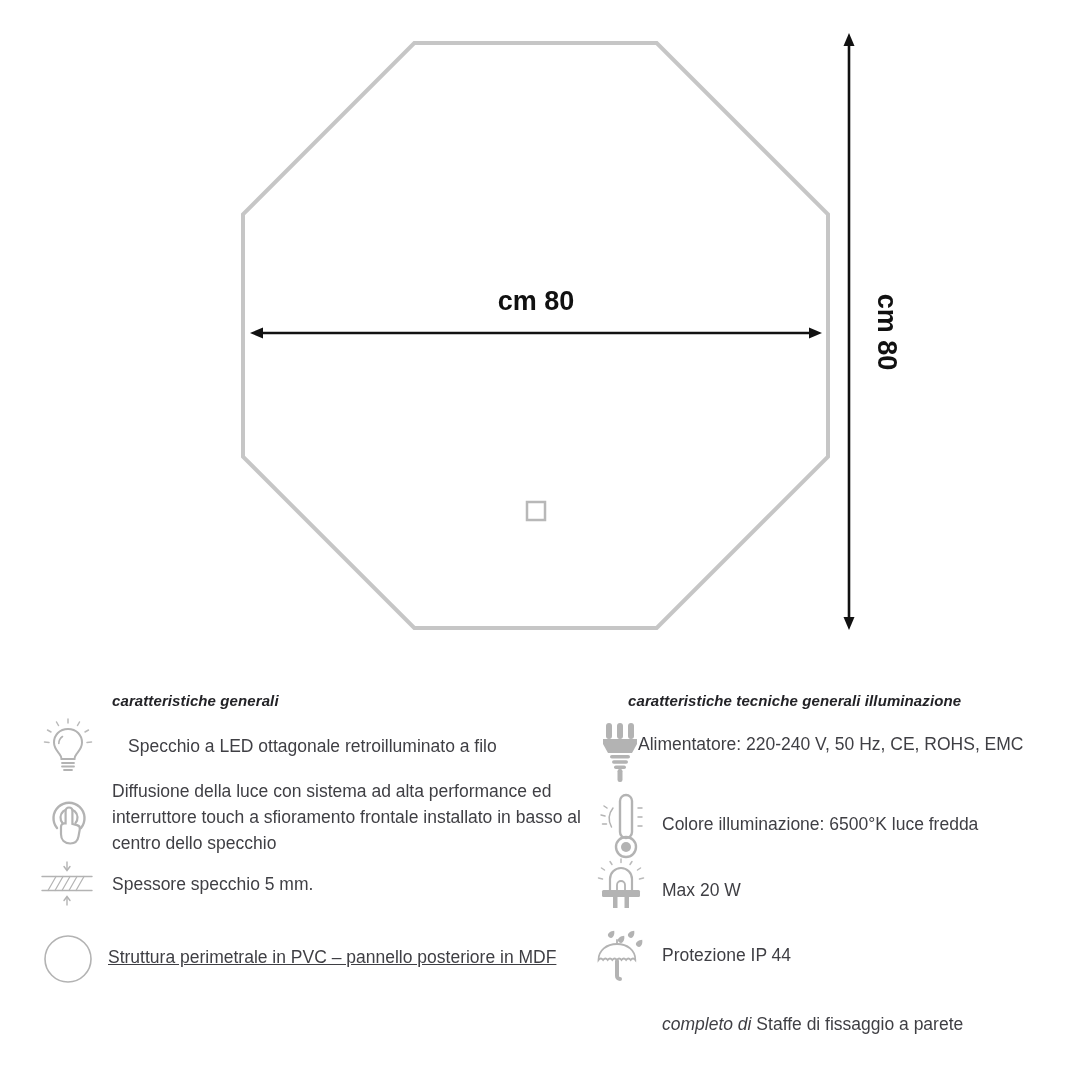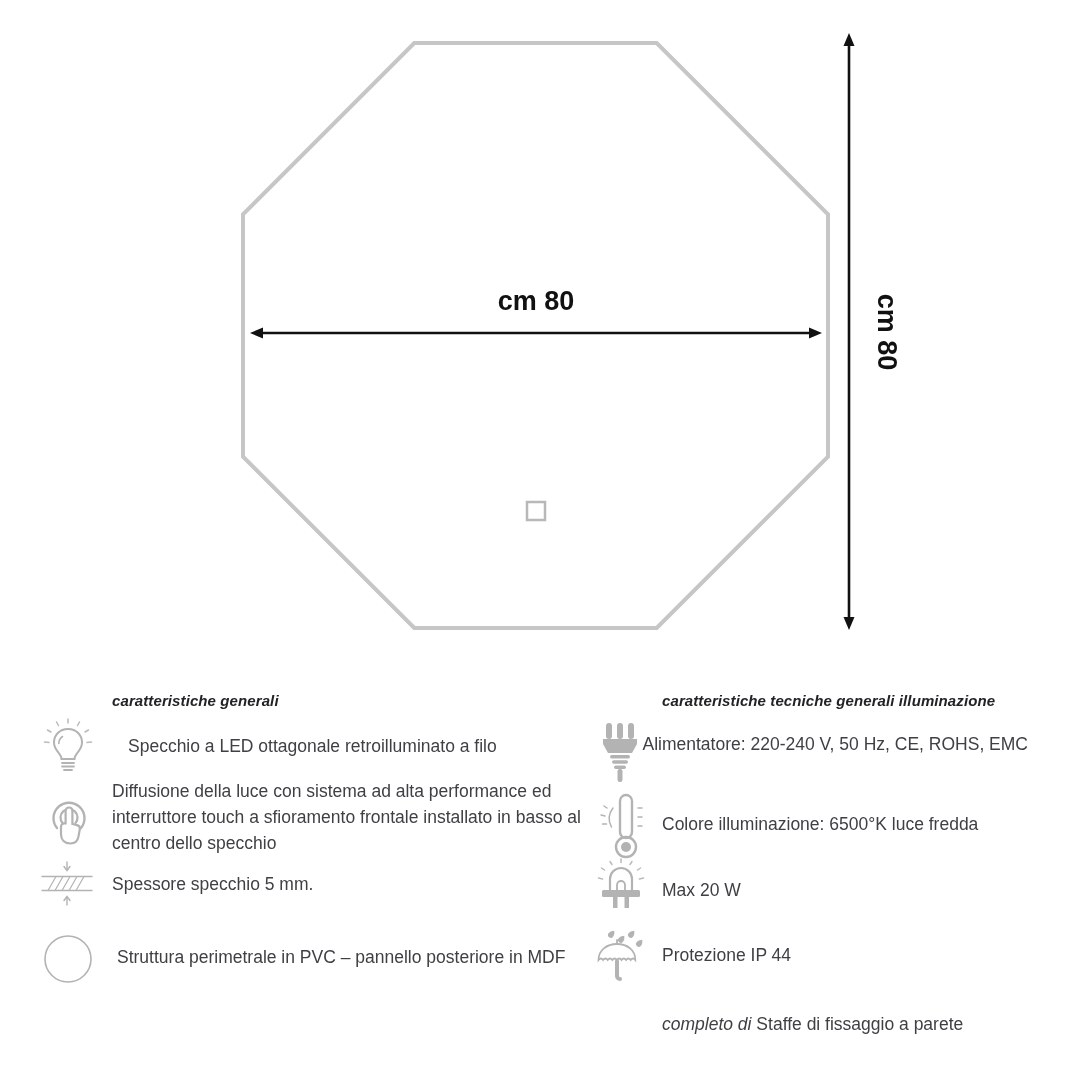--- a/index.html
+++ b/index.html
@@ -88,37 +88,37 @@
       <polyline points="26,40.5 29,36.5 32,40.5"></polyline>
     </svg>
   </div>
   <div class="abs spec-text" style="left:112px;top:871px;width:480px;">Spessore specchio 5 mm.</div>
 
   <div class="abs icon-box" style="left:43px;top:934px;width:50px;height:50px;">
     <svg width="50" height="50" viewBox="0 0 50 50" fill="none" stroke="#b3b3b3" stroke-width="1.6">
       <circle cx="25" cy="25" r="23"></circle>
     </svg>
   </div>
-  <div class="abs spec-text" style="left:117px;top:944px;width:480px;">Struttura perimetrale in PVC – pannello posteriore in MDF</div>
+  <div class="abs spec-text" style="left:108px;top:944px;width:480px;text-decoration:underline;">Struttura perimetrale in PVC – pannello posteriore in MDF</div>
 
-  <div class="abs col-header" style="left:662px;top:692px;">caratteristiche tecniche generali illuminazione</div>
+  <div class="abs col-header" style="left:628px;top:692px;">caratteristiche tecniche generali illuminazione</div>
 
   <div class="abs icon-box" style="left:601px;top:722px;width:38px;height:60px;">
     <svg width="38" height="60" viewBox="0 0 38 60" fill="#b3b3b3" stroke="none">
       <rect x="5" y="1" width="6" height="16" rx="3"></rect>
       <rect x="16" y="1" width="6" height="16" rx="3"></rect>
       <rect x="27" y="1" width="6" height="16" rx="3"></rect>
       <path d="M2 17 h34 v5 l-5 9 H7 l-5 -9 z"></path>
       <rect x="9" y="33" width="20" height="3.6" rx="1.8"></rect>
       <rect x="11" y="38.2" width="16" height="3.6" rx="1.8"></rect>
       <rect x="13" y="43.4" width="12" height="3.6" rx="1.8"></rect>
       <rect x="16.5" y="47" width="5" height="13" rx="2.2"></rect>
     </svg>
   </div>
-  <div class="abs spec-text" style="left:638px;top:731px;width:390px;text-align:right;">Alimentatore: 220-240 V, 50 Hz, CE, ROHS, EMC</div>
+  <div class="abs spec-text" style="left:638px;top:731px;width:390px;">Alimentatore: 220-240 V, 50 Hz, CE, ROHS, EMC</div>
 
   <div class="abs icon-box" style="left:598px;top:792px;width:46px;height:68px;">
     <svg width="46" height="68" viewBox="0 0 46 68" fill="none" stroke="#b3b3b3" stroke-width="2.4" stroke-linecap="round">
       <rect x="22" y="3" width="12" height="43" rx="6"></rect>
       <circle cx="28" cy="55" r="10"></circle>
       <circle cx="28" cy="55" r="5" fill="#b3b3b3" stroke="none"></circle>
       <path d="M15 16 q-7 9 -1.5 19" stroke-width="1.5"></path>
       <g stroke-width="1.5">
         <line x1="6" y1="14" x2="9" y2="16"></line>
         <line x1="3" y1="23" x2="7" y2="24"></line>

